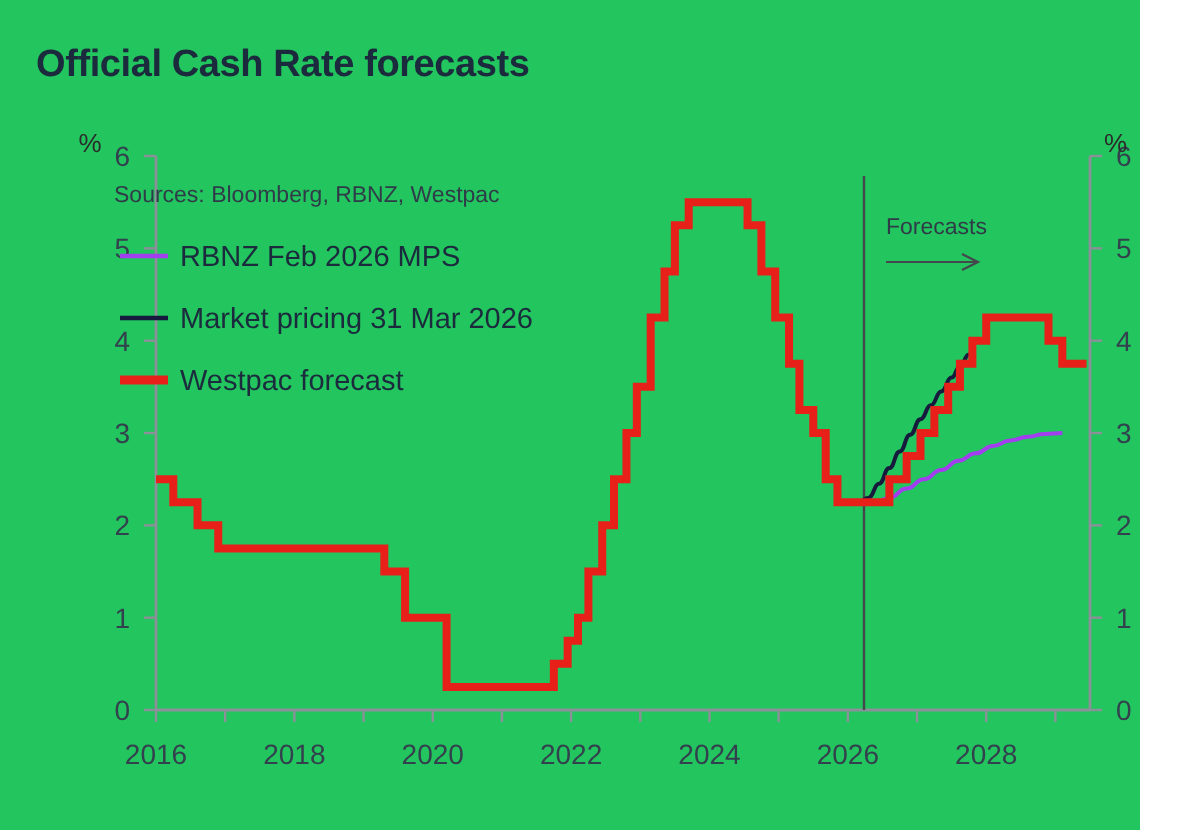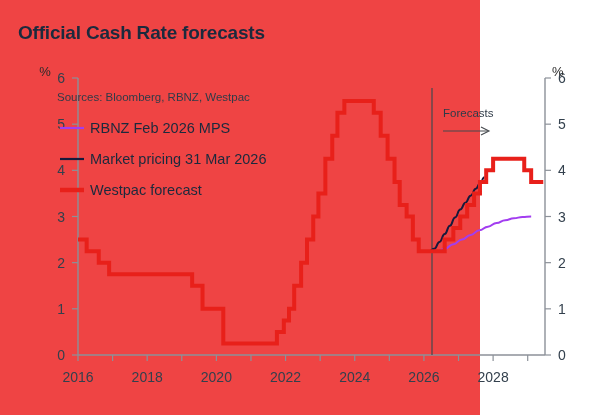--- a/index.html
+++ b/index.html
@@ -8,23 +8,23 @@
   }
   body {
     width: 600px;
     height: 415px;
     background: #ffffff;
     font-family: "Liberation Sans", sans-serif;
     overflow: hidden;
   }
   #figure {
     position: relative;
-    width: 480px;
+    width: 570px;
     height: 415px;
-    background: #ef4444;
+    background: #22c55e;
   }
   #chart-title {
     position: absolute;
     left: 18px;
     top: 22px;
     font-size: 19px;
     font-weight: bold;
     color: #1b2a3d;
     letter-spacing: -0.2px;
     white-space: nowrap;

